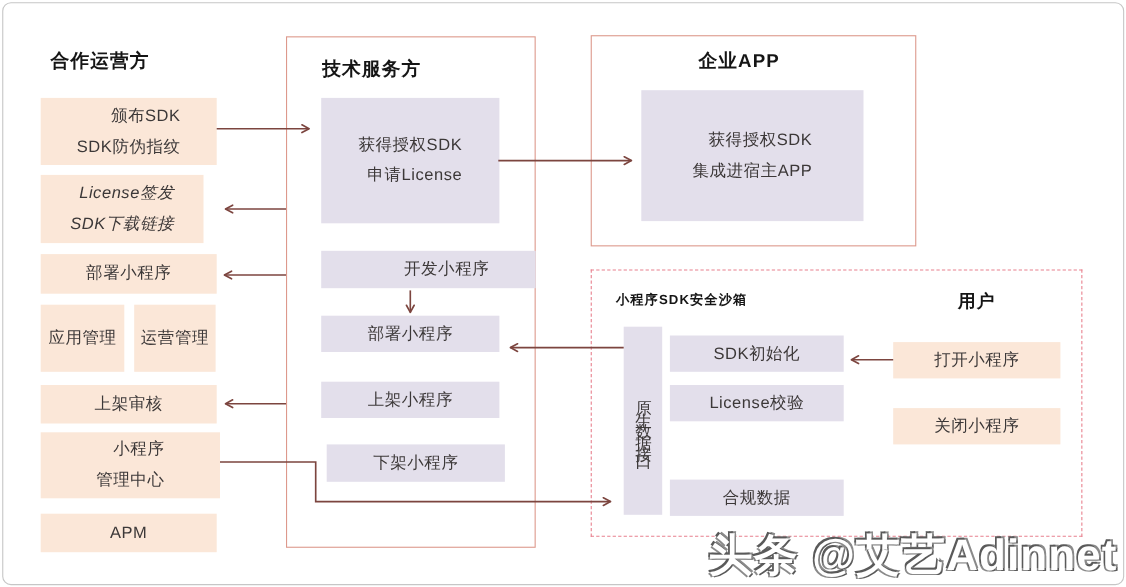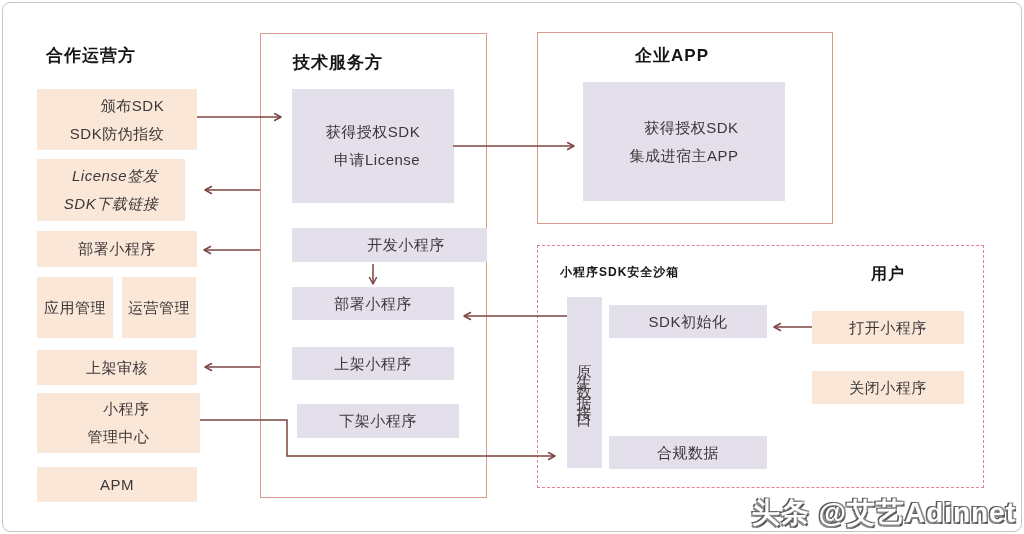--- a/index.html
+++ b/index.html
@@ -28,21 +28,21 @@
   .panel.dashed { border:1.5px dashed var(--sandbox-border,#e8808e); }
   .vtext {
     writing-mode:vertical-lr; text-orientation:upright;
     letter-spacing:10px; line-height:1; font-size:15px;
   }
   svg.flow { position:absolute; left:0; top:0; pointer-events:none; }
   .arrow { stroke:var(--arrow-color,#7c453f); stroke-width:1.5; fill:none; }
   .ah    { stroke:var(--arrow-color,#7c453f); stroke-width:1.5; fill:none;
            stroke-linecap:round; stroke-linejoin:round; }
   .watermark {
-    position:absolute; right:8px; bottom:2px; font-size:28px; font-weight:bold;
+    position:absolute; right:8px; bottom:2px; font-size:40px; font-weight:bold;
     color:#ffffff; letter-spacing:1px; white-space:nowrap;
     text-shadow:-1.5px -1.5px 0 #5a5a5a, 1.5px -1.5px 0 #8a8a8a,
                 -1.5px 1.5px 0 #8a8a8a, 1.5px 1.5px 0 #5a5a5a;
   }
 </style>
 </head>
 <body>
 
 <div class="canvas">
   <div class="frame"></div>
@@ -75,20 +75,21 @@
 集成进宿主APP</div>
 
   <div class="panel dashed" style="left:537px;top:245px;width:445px;height:241px;"></div>
   <div class="hdr" style="left:560px;top:264px;font-size:12px;">小程序SDK安全沙箱</div>
   <div class="hdr" style="left:812px;top:264px;width:152px;text-align:center;font-size:16px;">用户</div>
 
   <div class="box lav" style="left:567px;top:297px;width:35px;height:171px;">
     <span class="vtext">原生数据接口</span>
   </div>
   <div class="box lav" style="left:609px;top:305px;width:158px;height:33px;">SDK初始化</div>
+  <div class="box lav" style="left:609px;top:350px;width:158px;height:33px;">License校验</div>
   <div class="box lav" style="left:609px;top:436px;width:158px;height:33px;">合规数据</div>
 
   <div class="box peach" style="left:812px;top:311px;width:152px;height:33px;">打开小程序</div>
   <div class="box peach" style="left:812px;top:371px;width:152px;height:33px;">关闭小程序</div>
 
   <svg class="flow" width="1024" height="534" viewBox="0 0 1024 534">
     <defs>
       <marker id="ah" markerWidth="10" markerHeight="10" refX="7.5" refY="4.5" orient="auto" markerUnits="userSpaceOnUse">
         <path class="ah" d="M1,1 L7.5,4.5 L1,8"></path>
       </marker>

